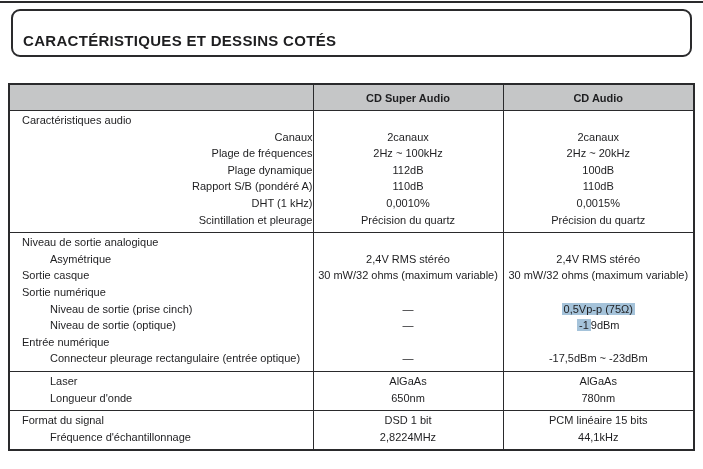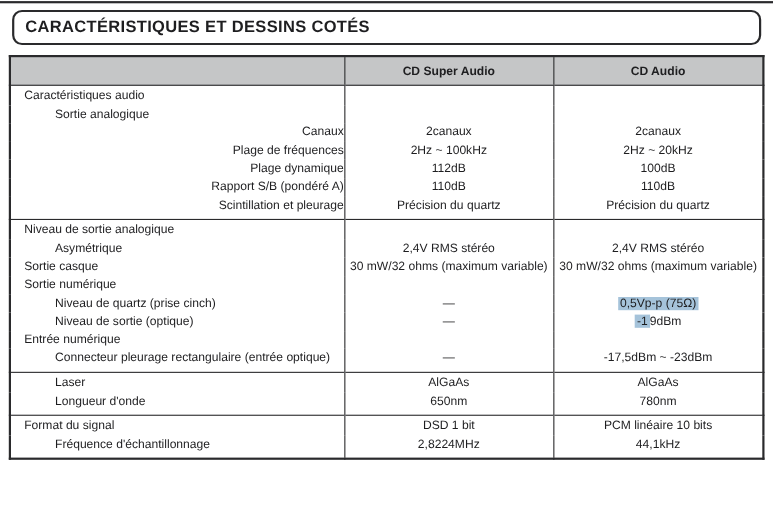--- a/index.html
+++ b/index.html
@@ -9,24 +9,24 @@
     --hl:#a5c3da;
   }
   html,body{margin:0;padding:0;}
   body{
     width:703px;height:469px;overflow:hidden;background:#ffffff;
     font-family:"Liberation Sans", sans-serif;color:var(--text);
     -webkit-font-smoothing:antialiased;
   }
   .top-rule{height:2px;background:var(--border);margin-top:1px;}
   .title-box{
-    margin:6px 11px 9px 11px;
+    margin:6px 11px 26px 11px;
     border:2px solid var(--border);
     border-radius:9px;
-    padding:4px 10px 5px 10px;
+    padding:20px 10px 5px 10px;
   }
   .title-box h1{
     margin:0;font-size:15px;font-weight:bold;letter-spacing:.3px;line-height:19px;
   }
   table.specs{
     border-collapse:collapse;table-layout:fixed;
     margin-left:8px;width:685px;
     border:2px solid var(--border);
   }
   col.c1{width:304px;}
@@ -75,43 +75,43 @@
         <th>CD Audio</th>
       </tr>
     </thead>
   <tbody class="section">
         <tr>
           <td class="lbl ind0">Caractéristiques audio</td>
           <td class="val"></td>
           <td class="val"></td>
         </tr>
         <tr>
-          <td class="lbl ind1">Sortie analogique</td>
-          <td class="val"></td>
-          <td class="val"></td>
-        </tr>
-        <tr>
           <td class="lbl ind2">Canaux</td>
           <td class="val">2canaux</td>
           <td class="val">2canaux</td>
         </tr>
         <tr>
           <td class="lbl ind2">Plage de fréquences</td>
           <td class="val">2Hz ~ 100kHz</td>
           <td class="val">2Hz ~ 20kHz</td>
         </tr>
         <tr>
           <td class="lbl ind2">Plage dynamique</td>
           <td class="val">112dB</td>
           <td class="val">100dB</td>
         </tr>
         <tr>
           <td class="lbl ind2">Rapport S/B (pondéré A)</td>
           <td class="val">110dB</td>
           <td class="val">110dB</td>
+        </tr>
+        <tr>
+          <td class="lbl ind2">DHT (1 kHz)</td>
+          <td class="val">0,0010%</td>
+          <td class="val">0,0015%</td>
         </tr>
         <tr>
           <td class="lbl ind2">Scintillation et pleurage</td>
           <td class="val">Précision du quartz</td>
           <td class="val">Précision du quartz</td>
         </tr>
       </tbody>
       <tbody class="section">
         <tr>
           <td class="lbl ind0">Niveau de sortie analogique</td>
@@ -127,21 +127,21 @@
           <td class="lbl ind0">Sortie casque</td>
           <td class="val">30 mW/32 ohms (maximum variable)</td>
           <td class="val">30 mW/32 ohms (maximum variable)</td>
         </tr>
         <tr>
           <td class="lbl ind0">Sortie numérique</td>
           <td class="val"></td>
           <td class="val"></td>
         </tr>
         <tr>
-          <td class="lbl ind1">Niveau de quartz (prise cinch)</td>
+          <td class="lbl ind1">Niveau de sortie (prise cinch)</td>
           <td class="val">—</td>
           <td class="val"><span class="hl">0,5Vp-p (75Ω)</span></td>
         </tr>
         <tr>
           <td class="lbl ind1">Niveau de sortie (optique)</td>
           <td class="val">—</td>
           <td class="val"><span class="hl">-1</span>9dBm</td>
         </tr>
         <tr>
           <td class="lbl ind0">Entrée numérique</td>
@@ -163,21 +163,21 @@
         <tr>
           <td class="lbl ind1">Longueur d'onde</td>
           <td class="val">650nm</td>
           <td class="val">780nm</td>
         </tr>
       </tbody>
       <tbody class="section">
         <tr>
           <td class="lbl ind0">Format du signal</td>
           <td class="val">DSD 1 bit</td>
-          <td class="val">PCM linéaire 10 bits</td>
+          <td class="val">PCM linéaire 15 bits</td>
         </tr>
         <tr>
           <td class="lbl ind1">Fréquence d'échantillonnage</td>
           <td class="val">2,8224MHz</td>
           <td class="val">44,1kHz</td>
         </tr>
       </tbody>
     </table>
 </div>
 

